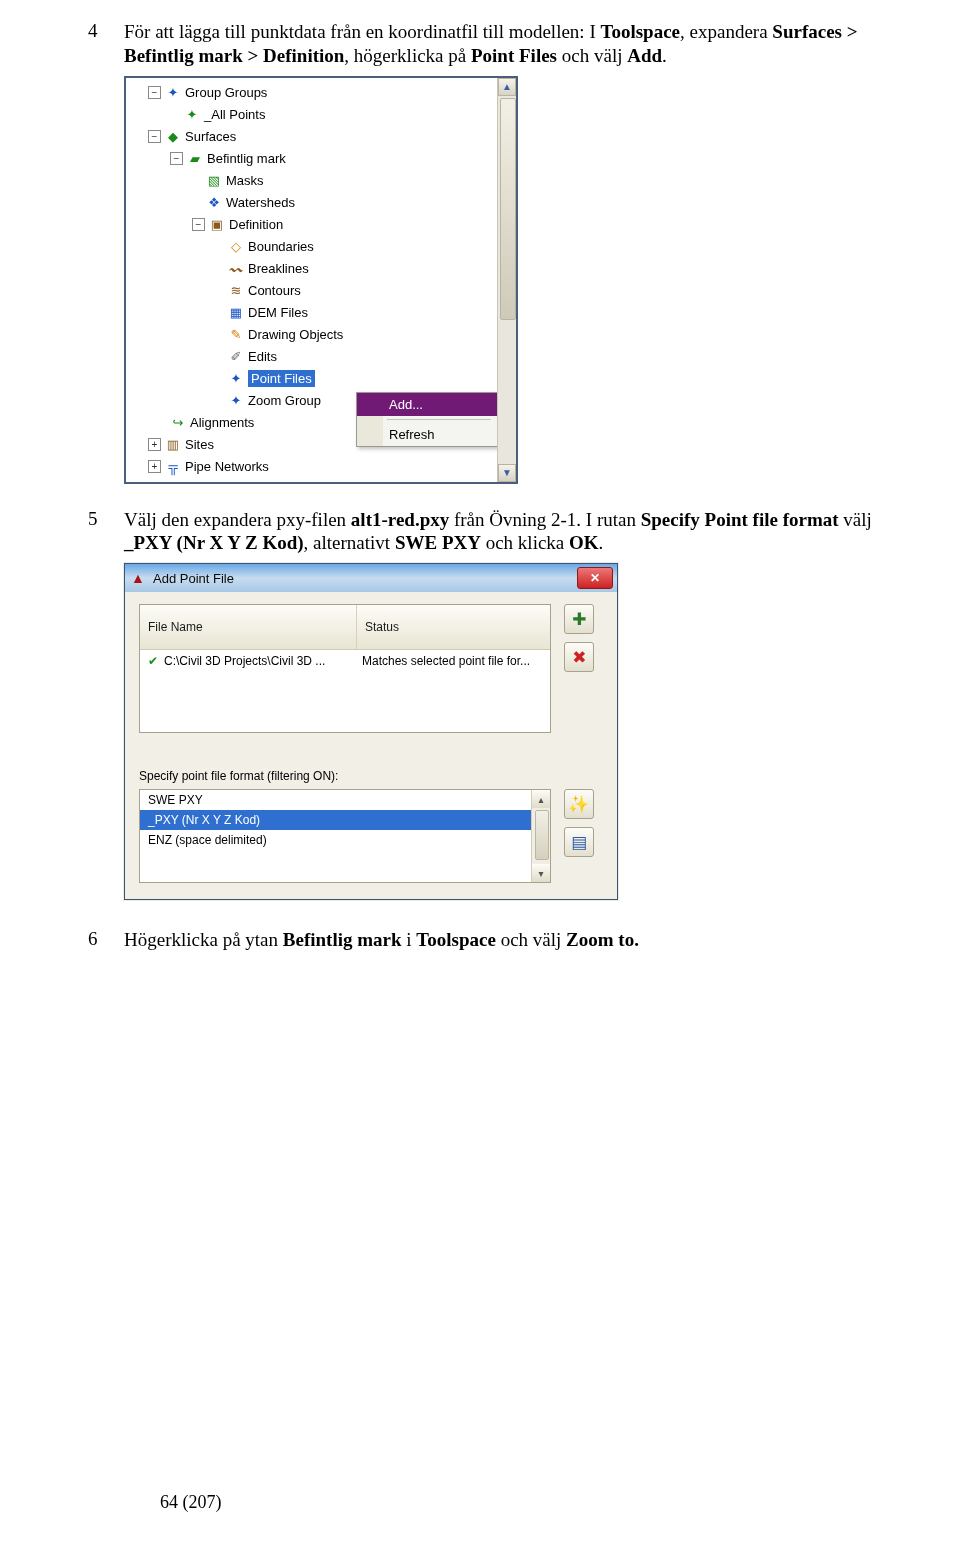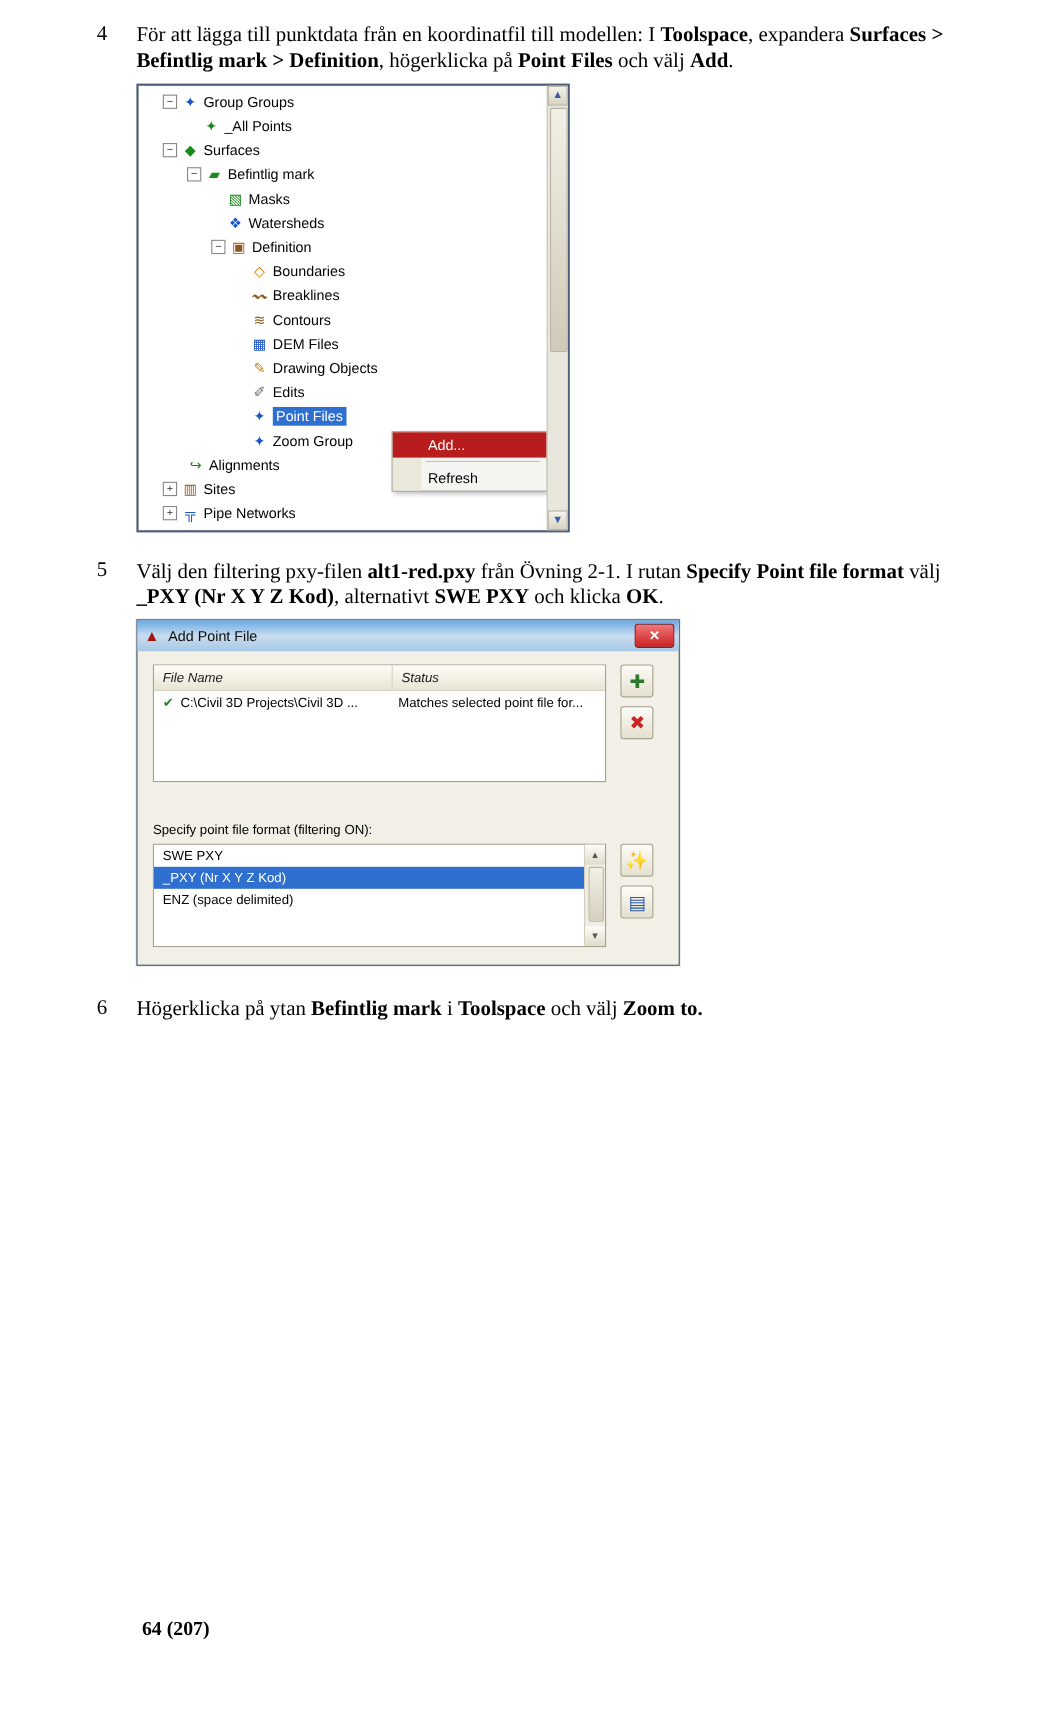--- a/index.html
+++ b/index.html
@@ -101,21 +101,21 @@
   }
   .ctxmenu .strip{
     position:absolute;left:0;top:0;bottom:0;width:26px;
     background:#eae7db;
   }
   .ctxmenu .item{
     position:relative;
     padding:4px 8px 4px 32px;
   }
   .ctxmenu .item.hl{
-    background:#b91c1c;color:#fff;
+    background:#701a75;color:#fff;
   }
   .ctxmenu .sep{
     margin:3px 6px 3px 30px;height:1px;background:#c6c3b5;
   }
 
   
   .i-green{color:#1b8a1b;}
   .i-brown{color:#8a5a20;}
   .i-blue{color:#1b55c4;}
   .i-orange{color:#d67a00;}
@@ -151,21 +151,21 @@
     font-size:12px;font-weight:bold;
   }
   .dlgbody{padding:12px 14px 16px;}
   .caption{margin-bottom:6px;}
   .tablewrap{
     background:#fff;border:1px solid #a7a28e;
     width:410px;
     display:inline-block;vertical-align:top;
   }
   .thead{display:flex;background:linear-gradient(#fdfcf7,#e9e5d4);border-bottom:1px solid #cfcab5;}
-  .th{padding:4px 8px;color:#1a1a1a;font-style:italic;}
+  .th{padding:15px 8px;color:#1a1a1a;}
   .th.c1{width:200px;border-right:1px solid #d6d1bd;}
   .th.c2{flex:1;}
   .trow{display:flex;padding:4px 6px;align-items:center;}
   .trow .chk{color:#1b8a1b;margin-right:4px;width:14px;text-align:center;}
   .trow .c1{width:198px;overflow:hidden;white-space:nowrap;}
   .trow .c2{flex:1;white-space:nowrap;overflow:hidden;}
   .sidebtns{display:inline-flex;flex-direction:column;margin-left:10px;gap:8px;vertical-align:top;}
   .sqbtn{
     width:28px;height:28px;border:1px solid #a7a28e;border-radius:3px;
     background:linear-gradient(#fdfcf7,#e4e0cf);
@@ -191,21 +191,21 @@
   .list-scroll .sar.d{bottom:0;}
   .list-scroll .sth{
     position:absolute;left:3px;width:12px;top:20px;height:48px;
     background:linear-gradient(#f2efe5,#d5d0bd);border:1px solid #bcb7a1;border-radius:2px;
   }
   .footer{
     margin-top:540px;
     display:flex;font-size:18px;
   }
   .footer .fl{flex:1;}
-  .footer .fc{flex:0 0 auto;margin-left:41px;font-weight:bold;}
+  .footer .fc{flex:0 0 auto;margin-left:72px;}
   .tablewrap-spacer{height:60px;}
 </style>
 </head>
 <body>
 
 <div class="page">
 
   <div class="step">
     <div class="step-num">4</div>
     <div class="step-text">
@@ -322,21 +322,21 @@
     <div class="scroll">
       <div class="arrow up">▲</div>
       <div class="thumb" style="top:20px;height:220px"></div>
       <div class="arrow down">▼</div>
     </div>
   </div>
 
   <div class="step">
     <div class="step-num">5</div>
     <div class="step-text">
-      <span>Välj den filtering pxy-filen </span><b>alt1-red.pxy</b><span> från Övning 2-1. I rutan </span><b>Specify Point file format</b><span> välj </span><b>_PXY (Nr X Y Z Kod)</b><span>, alternativt </span><b>SWE PXY</b><span> och klicka </span><b>OK</b><span>.</span>
+      <span>Välj den expandera pxy-filen </span><b>alt1-red.pxy</b><span> från Övning 2-1. I rutan </span><b>Specify Point file format</b><span> välj </span><b>_PXY (Nr X Y Z Kod)</b><span>, alternativt </span><b>SWE PXY</b><span> och klicka </span><b>OK</b><span>.</span>
     </div>
   </div>
 
   <div class="shot2">
     <div class="titlebar">
       <span class="appicon">▲</span>
       <span class="ttl">Add Point File</span>
       <span class="closebtn">✕</span>
     </div>
     <div class="dlgbody">

